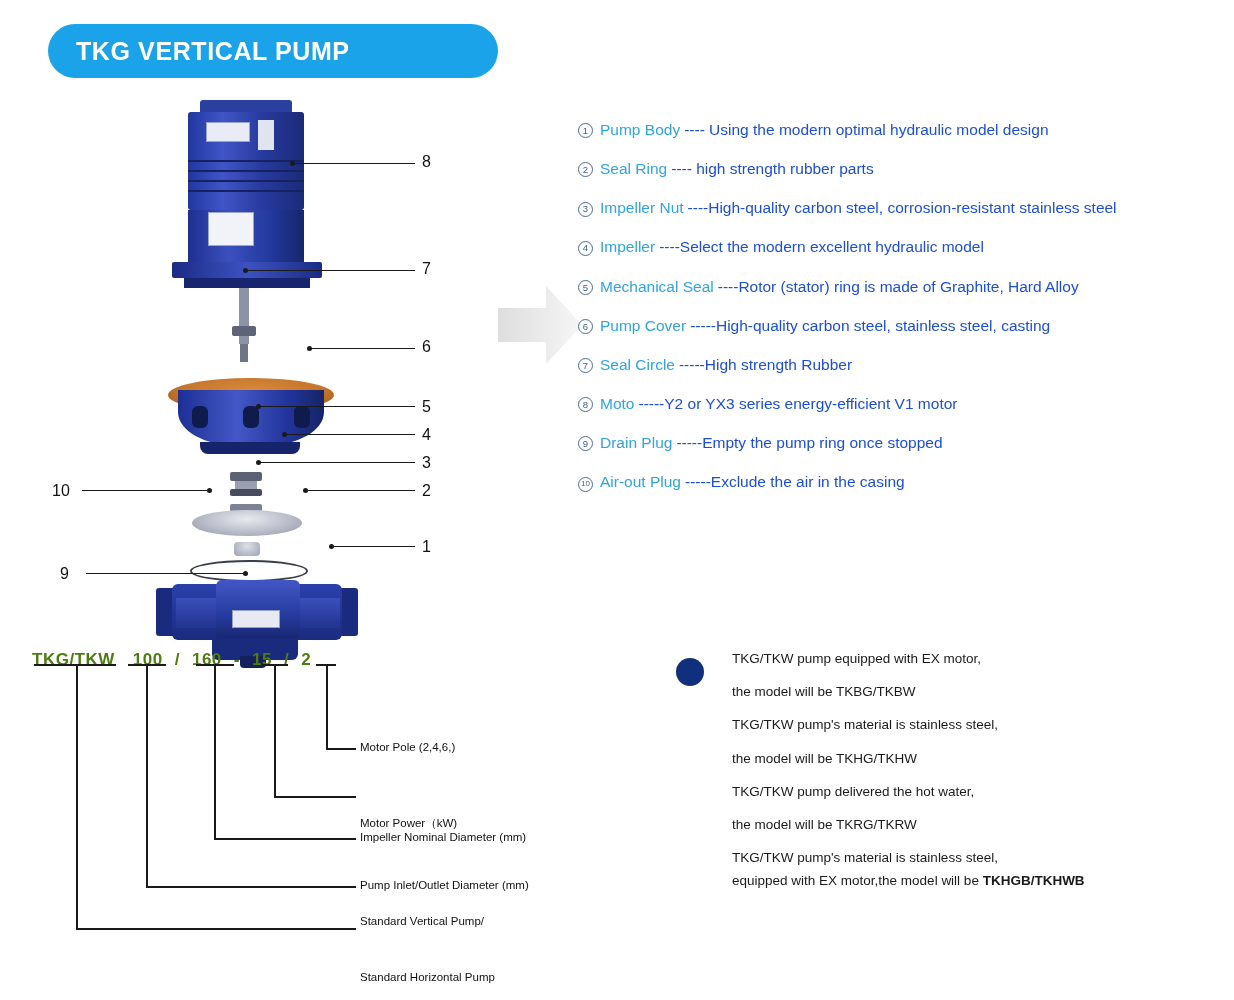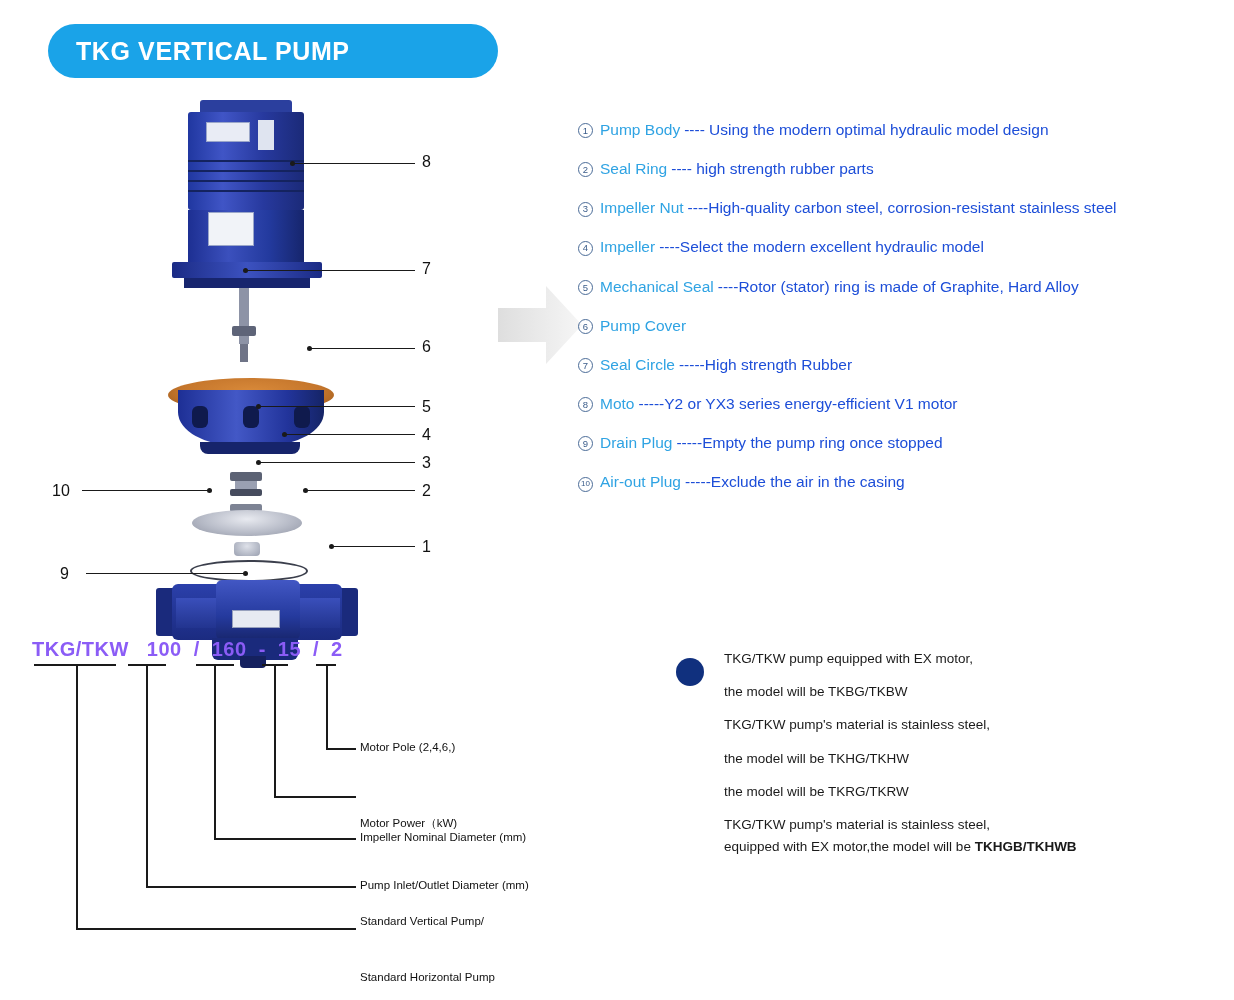--- a/index.html
+++ b/index.html
@@ -138,22 +138,22 @@
   .feat-desc { color:#1d4ed8; }
 
   
   .model-area {
     position: absolute;
     left: 24px; top: 630px;
     width: 600px; height: 340px;
   }
   .model-code {
     position: absolute;
-    left: 8px; top: 8px;
-    font-size: 20px; font-weight: bold; color: #8b5cf6;
+    left: 8px; top: 20px;
+    font-size: 17px; font-weight: bold; color: #4d7c0f;
     letter-spacing: 0.5px;
     white-space: nowrap;
   }
   .model-code span { display:inline-block; }
   .mline { position:absolute; background:#1a1a1a; }
   .mlabel {
     position:absolute;
     font-size: 11.5px;
     color:#111;
     line-height:1.3;
@@ -175,20 +175,21 @@
   }
   .note-lines {
     margin-left: 48px;
   }
   .note-line {
     font-size: 13.5px;
     color: #1a1a1a;
     line-height: 1.35;
     margin-bottom: 15px;
     white-space: nowrap;
+    margin-left: 8px;
   }
   .note-line b { font-weight: bold; }
 </style>
 </head>
 <body>
 
 <div id="page">
 
   <div class="title-banner">
     <div class="title-text">TKG VERTICAL PUMP</div>
@@ -322,20 +323,21 @@
 
     <div class="feat-row">
       <span class="feat-num"><span class="circ">5</span></span>
       <span class="feat-name">Mechanical Seal</span>
       <span class="feat-desc">----Rotor (stator) ring is made of Graphite, Hard Alloy</span>
     </div>
 
     <div class="feat-row">
       <span class="feat-num"><span class="circ">6</span></span>
       <span class="feat-name">Pump Cover</span>
+      <span class="feat-desc">-----High-quality carbon steel, stainless steel, casting</span>
     </div>
 
     <div class="feat-row">
       <span class="feat-num"><span class="circ">7</span></span>
       <span class="feat-name">Seal Circle</span>
       <span class="feat-desc">-----High strength Rubber</span>
     </div>
 
     <div class="feat-row">
       <span class="feat-num"><span class="circ">8</span></span>
@@ -390,19 +392,20 @@
     <div class="mlabel" style="left:336px; top:300px;margin-top:40px;">Standard Horizontal Pump</div>
   </div>
 
   <div class="notes">
     <div class="note-bullet"></div>
     <div class="note-lines">
       <div class="note-line">TKG/TKW pump equipped with EX motor,</div>
       <div class="note-line">the model will be TKBG/TKBW</div>
       <div class="note-line">TKG/TKW pump's material is stainless steel,</div>
       <div class="note-line">the model will be TKHG/TKHW</div>
+      <div class="note-line">TKG/TKW pump delivered the hot water,</div>
       <div class="note-line">the model will be TKRG/TKRW</div>
       <div class="note-line" style="margin-bottom:4px">TKG/TKW pump's material is stainless steel,</div>
       <div class="note-line"><span>equipped with EX motor,the model will be </span><b>TKHGB/TKHWB</b></div>
     </div>
   </div>
 
 </div>
 
 </body></html>

